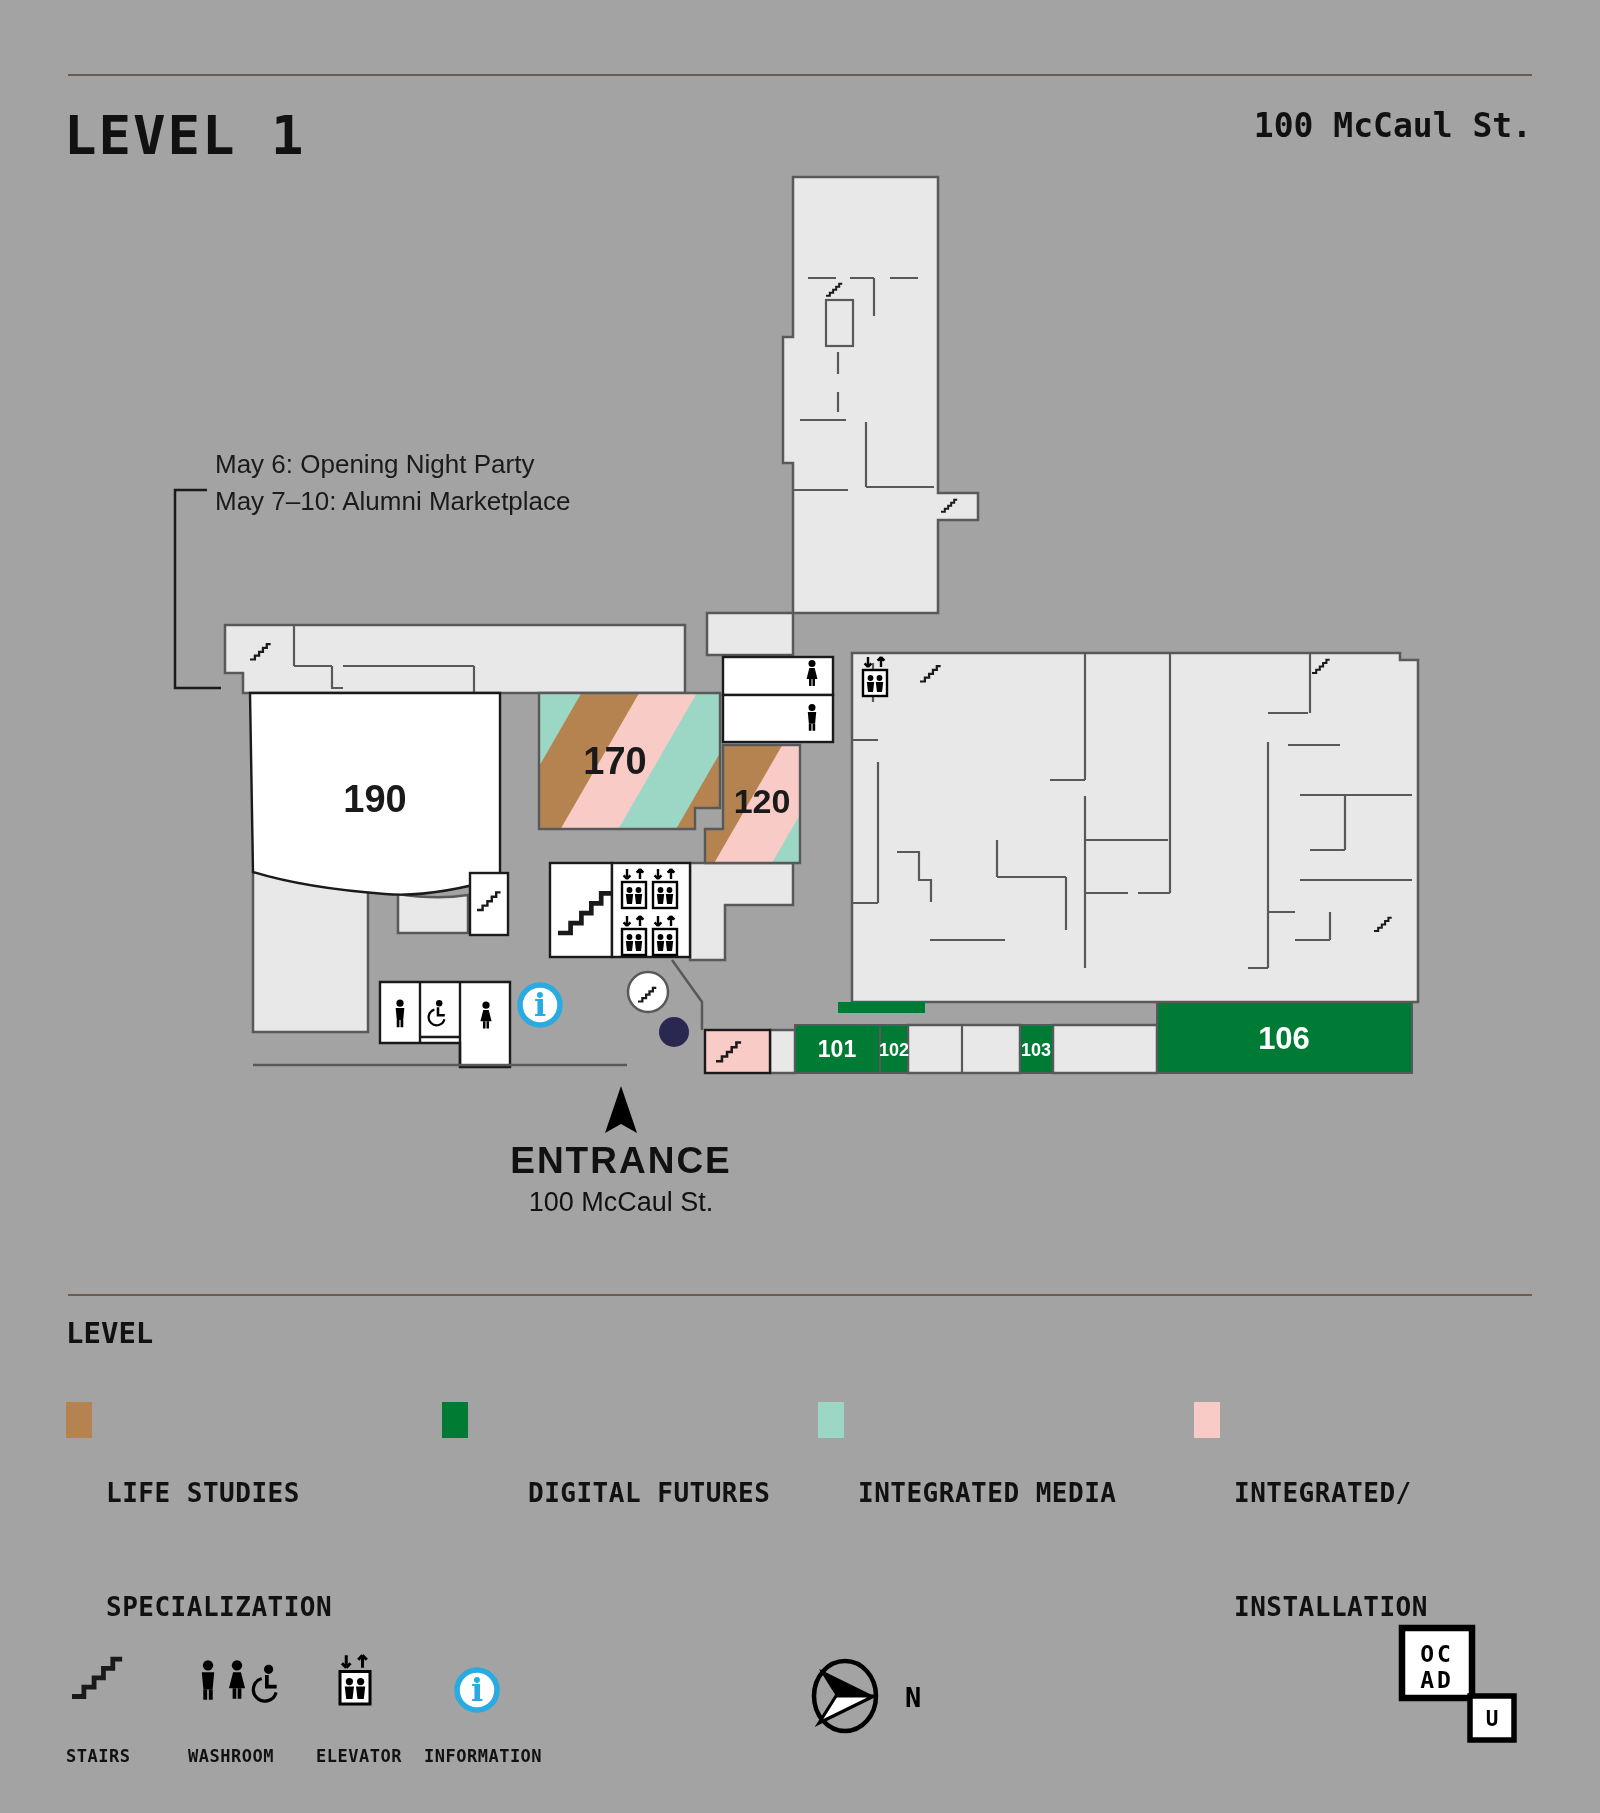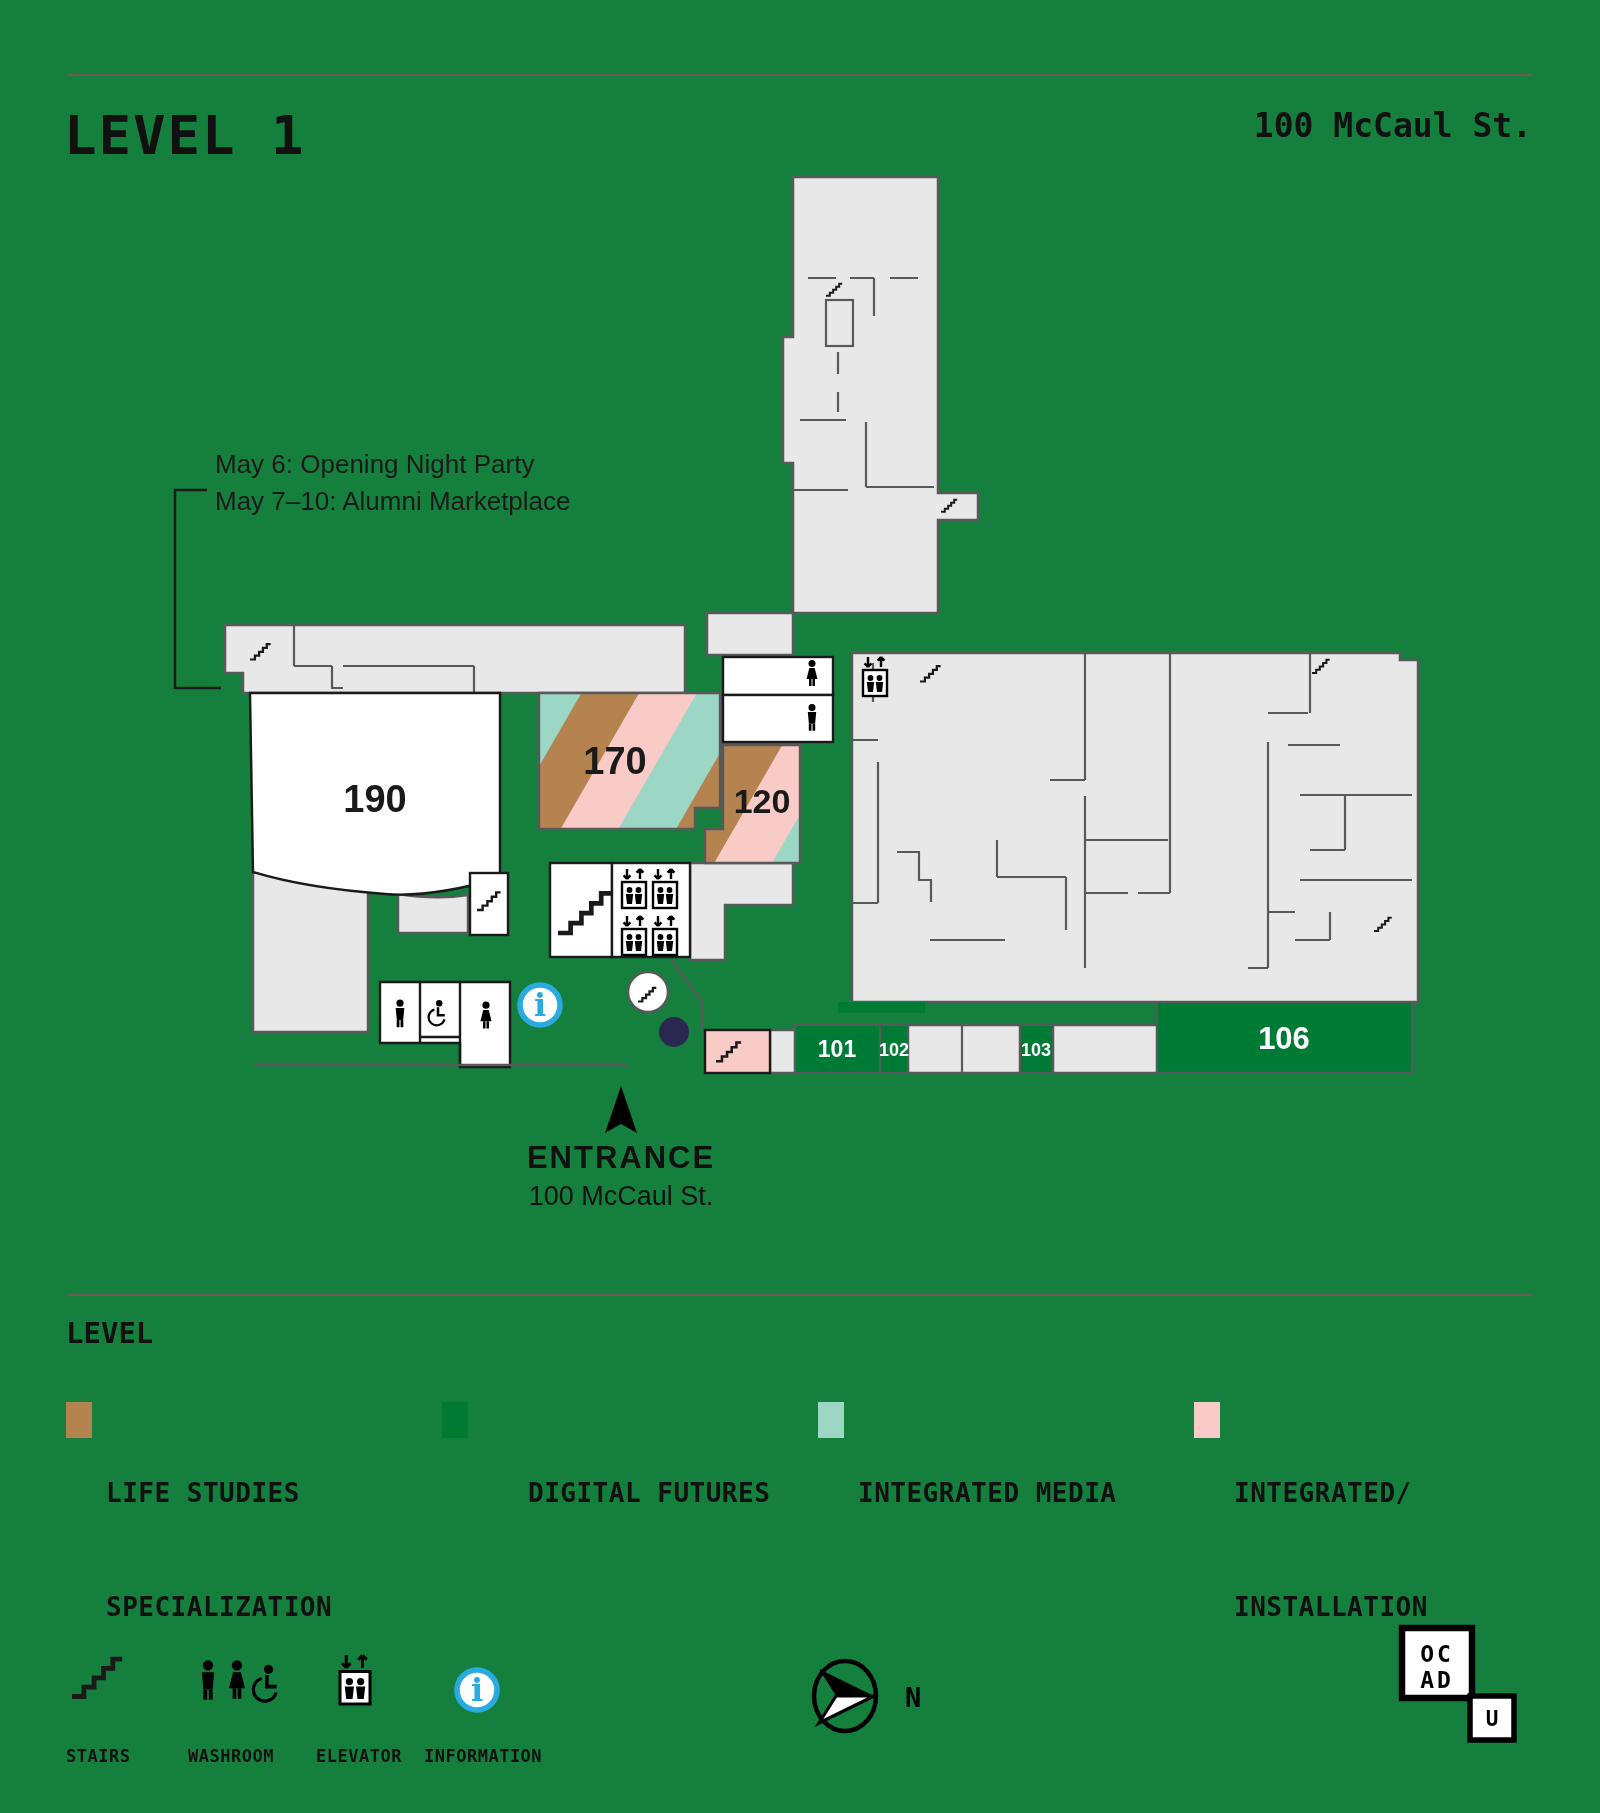--- a/index.html
+++ b/index.html
@@ -1,25 +1,25 @@
 <!DOCTYPE html>
 <html><head>
 <meta charset="utf-8">
 <style>
   html,body{margin:0;padding:0;background:#fff;}
-  #page{position:relative;width:1600px;height:1813px;background:#15803d;overflow:hidden;
+  #page{position:relative;width:1600px;height:1813px;background:#a3a3a3;overflow:hidden;
         font-family:"Liberation Sans",sans-serif;color:#111;}
   .abs{position:absolute;}
   .rule{position:absolute;left:68px;width:1464px;height:2px;background:#6d5a52;}
   .mono{font-family:"DejaVu Sans Mono",monospace;}
   #title{left:64px;top:104px;font-size:54px;font-weight:bold;letter-spacing:2px;}
   #hdr-addr{right:68px;top:106px;font-size:33px;font-weight:bold;letter-spacing:0;}
   #annot{left:215px;top:446px;font-size:26px;font-weight:400;line-height:37px;color:#1a1a1a;}
   #entrance-block{left:421px;top:1140px;width:400px;text-align:center;}
-  #entrance-label{font-size:31px;font-weight:800;letter-spacing:2px;}
+  #entrance-label{font-size:37px;font-weight:800;letter-spacing:2px;}
   #entrance-addr{font-size:27px;font-weight:500;margin-top:5px;}
   #legend-title{left:66px;top:1316px;font-size:29px;font-weight:bold;}
   .leg-item{position:absolute;top:1398px;display:flex;}
   .leg-sw{width:26px;height:36px;margin-top:4px;flex:0 0 26px;}
   .leg-txt{margin-left:14px;font-size:26px;font-weight:bold;line-height:38px;letter-spacing:0.5px;white-space:pre;}
   .key-label{position:absolute;top:1718px;font-size:17px;font-weight:bold;letter-spacing:0.5px;margin-top:28px;}
   svg text{user-select:none;}
   .roomnum{font-family:"Liberation Sans",sans-serif;font-weight:bold;fill:#1a1a1a;text-anchor:middle;}
   .roomnum-w{font-family:"Liberation Sans",sans-serif;font-weight:bold;fill:#ffffff;text-anchor:middle;}
 </style>

